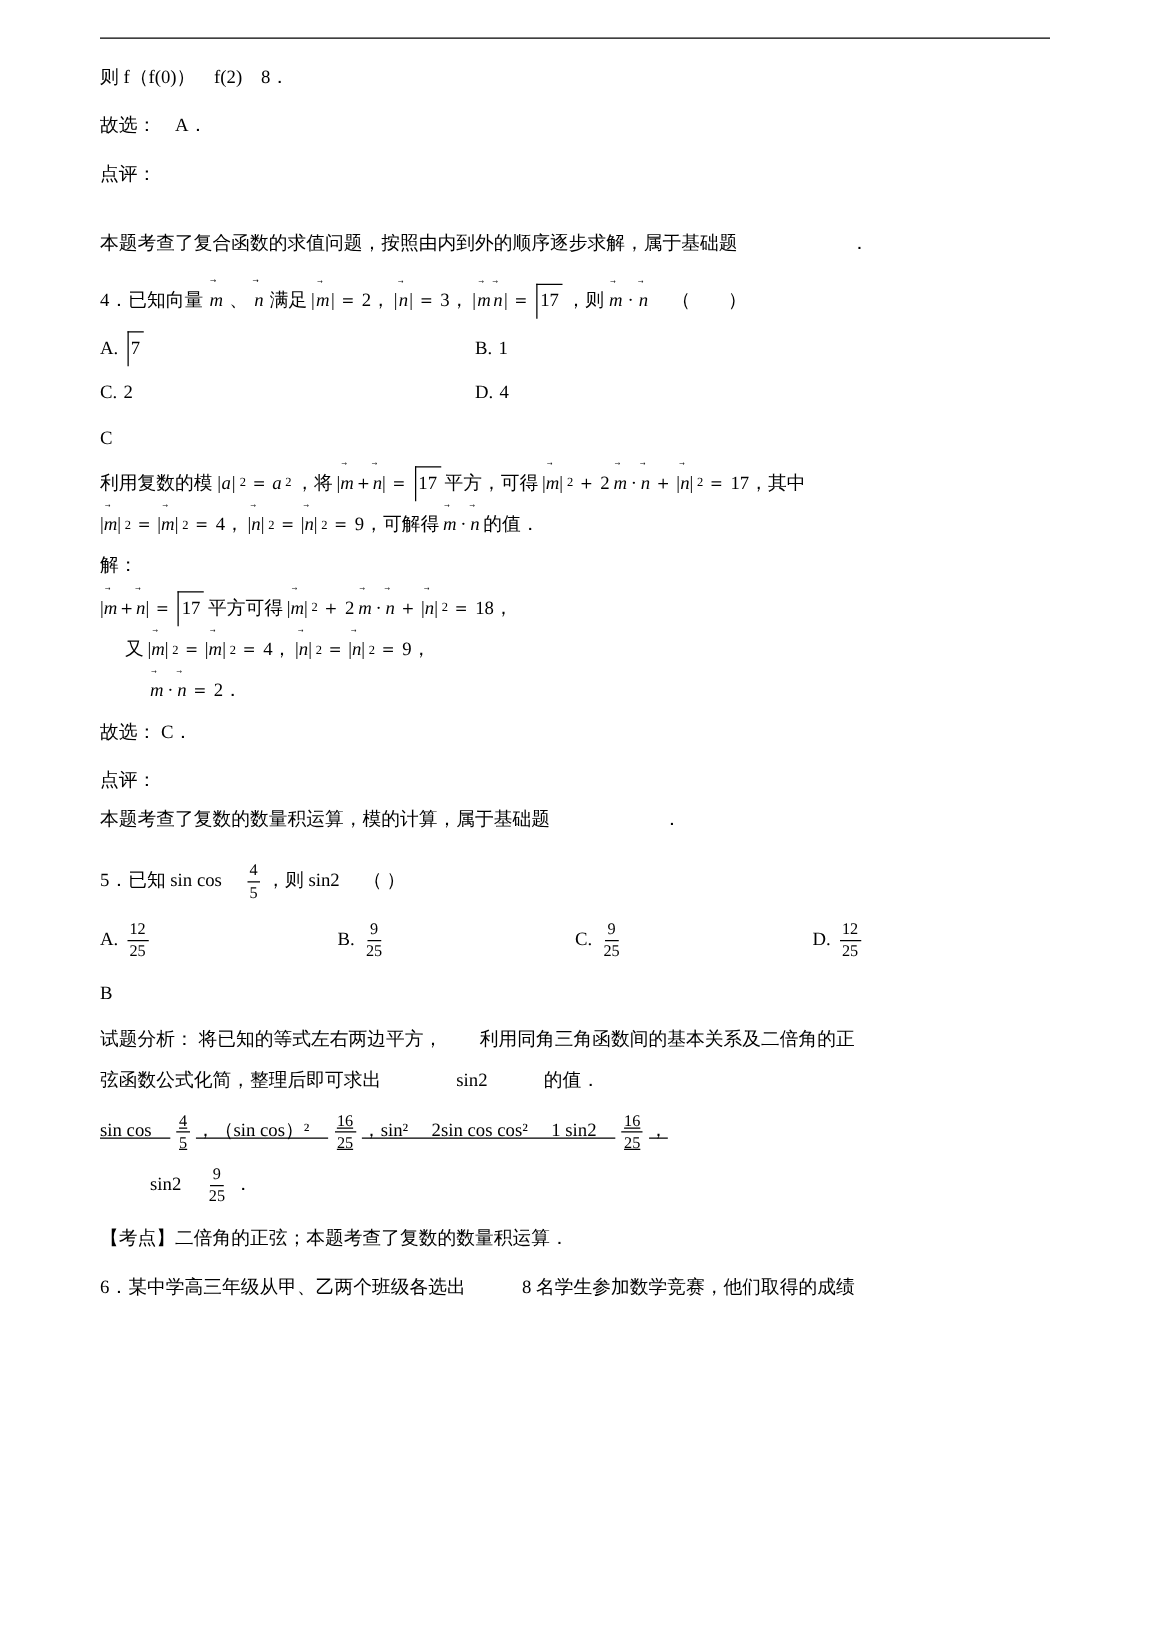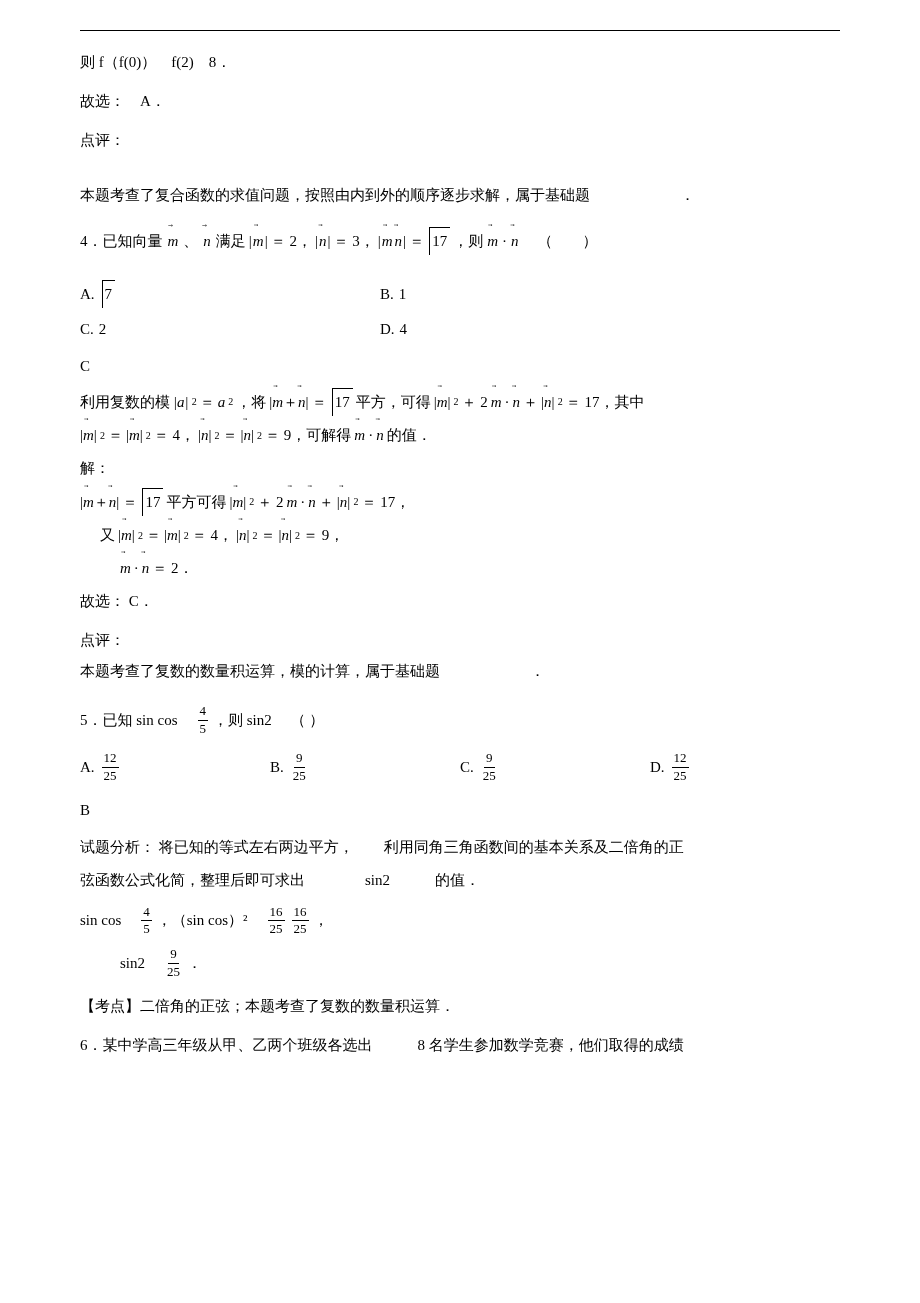--- a/index.html
+++ b/index.html
@@ -98,21 +98,21 @@
 </div>
 
 <div class="section line" style="margin-bottom:4px;">
   <span>点评：</span>
 </div>
 
 <div class="section line" style="margin-bottom:18px;margin-top:28px;">
   <span>本题考查了复合函数的求值问题，按照由内到外的顺序逐步求解，属于基础题　　　　　　．</span>
 </div>
 
-<div class="section line" style="margin-bottom:25px; align-items:center;">
+<div class="section line" style="margin-bottom:10px; align-items:center;">
   <span>4．已知向量</span>
 
   <span style="position:relative; display:inline-block; margin:0 2px;">
     <span style="font-size:10px; position:absolute; top:-8px; left:0; width:100%; text-align:center;">⃗</span>
     <span style="font-style:italic; padding-top:2px;">m</span>
   </span>
   <span>、</span>
   <span style="position:relative; display:inline-block; margin:0 2px;">
     <span style="font-size:10px; position:absolute; top:-8px; left:0; width:100%; text-align:center;">⃗</span>
     <span style="font-style:italic; padding-top:2px;">n</span>
@@ -325,21 +325,21 @@
     <span style="font-style:italic; padding-top:2px;">n</span>
   </span>
   <span>＋</span>
   <span class="abs">
     <span style="position:relative; display:inline-block;">
       <span style="font-size:9px; position:absolute; top:-8px; left:0; width:100%; text-align:center;">⃗</span>
       <span style="font-style:italic; padding-top:2px;">n</span>
     </span>
   </span>
     <sup>2</sup>
-  <span>＝ 17，</span>
+  <span>＝ 18，</span>
 </div>
 
 <div class="section line" style="margin-bottom:6px; align-items:center; margin-left:20px;">
   <span>又</span>
   <span class="abs">
     <span style="position:relative; display:inline-block;">
       <span style="font-size:9px; position:absolute; top:-8px; left:0; width:100%; text-align:center;">⃗</span>
       <span style="font-style:italic; padding-top:2px;">m</span>
     </span>
   </span>
@@ -441,31 +441,32 @@
 </div>
 
 <div class="section line" style="margin-bottom:6px;align-items:flex-end;">
   <span>试题分析：  将已知的等式左右两边平方，　　利用同角三角函数间的基本关系及二倍角的正</span>
 </div>
 
 <div class="section line" style="margin-bottom:10px; align-items:flex-start;">
   <span>弦函数公式化简，整理后即可求出　　　　sin2　　　的值．</span>
 </div>
 
-<div class="section line" style="margin-bottom:8px; align-items:center;">
+<div class="section line" style="margin-bottom:8px; align-items:center;text-decoration:underline;">
   <span>sin    cos　</span>
   <span class="fraction">
     <span class="num">4</span>
     <span class="den">5</span>
   </span>
   <span>，（sin    cos）²　</span>
   <span class="fraction">
     <span class="num">16</span>
     <span class="den">25</span>
   </span>
+  <span>，sin²　  2sin    cos    cos²　  1    sin2　</span>
   <span class="fraction">
     <span class="num">16</span>
     <span class="den">25</span>
   </span>
   <span>，</span>
 </div>
 
 <div class="section line" style="margin-bottom:12px; align-items:center; margin-left:40px;">
   <span>sin2　</span>
   <span class="fraction">

